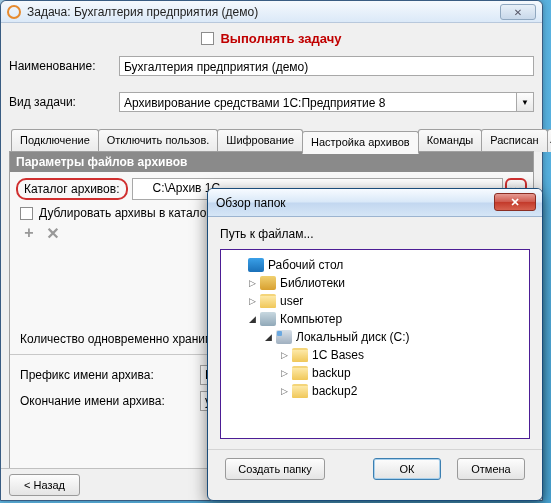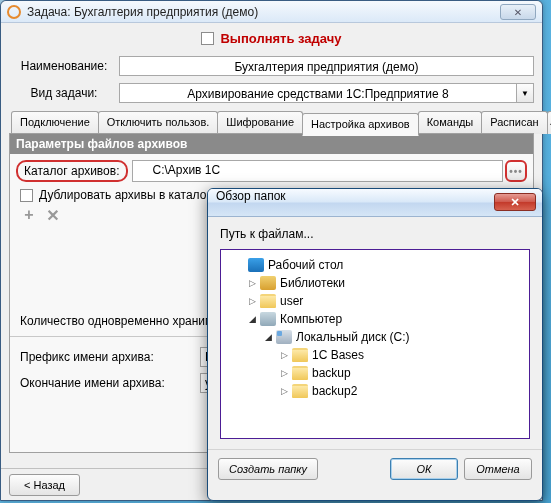--- a/index.html
+++ b/index.html
@@ -66,22 +66,21 @@
     margin-right: 6px;
   }
   .exec-label {
     color: #c00000;
     font-weight: bold;
     font-size: 13px;
   }
   .form-row {
     display: flex;
     align-items: center;
-    margin-bottom: 7px;
-    text-align: center;
+    margin-bottom: 16px;
   }
   .form-label {
     width: 110px;
     font-size: 12px;
   }
   .text-input {
     flex: 1;
     height: 20px;
     border: 1px solid #a8a8a8;
     background: #fff;
@@ -230,21 +229,21 @@
     border: 1px solid #1a4c7a;
     border-radius: 6px;
     box-shadow: 0 4px 16px rgba(0,0,0,0.5);
     background: #f0f0f0;
     overflow: hidden;
   }
   .dlg-title {
     height: 28px;
     background: linear-gradient(#f7fbff,#d9e8f8 48%, #c2d7f0 52%, #d6e6f6);
     border-bottom: 1px solid #9cb4d0;
-    display:flex;align-items:flex-start;
+    display:flex;align-items:center;
     padding: 0 8px;
     font-size: 12px;
     position: relative;
   }
   .dlg-close {
     position:absolute; right:6px; top:4px;
     width: 42px; height: 18px;
     background: linear-gradient(#e59a93,#cf5b4f 48%,#c33a2b 52%,#d6614f);
     border: 1px solid #8a2e24;
     border-radius: 3px;
@@ -283,24 +282,23 @@
     display:inline-block;
   }
   .ti-desktop { background: linear-gradient(#3aa0e8,#1a70b8); border-radius:2px; }
   .ti-lib { background: linear-gradient(#f0d070,#d8a030); border-radius:2px; position:relative; }
   .ti-folder { background: linear-gradient(#fde9a8,#f0c758); border-radius:2px 2px 1px 1px; border-top: 2px solid #f4d57a;}
   .ti-comp { background: linear-gradient(#c8d8e0,#90a8b8); border-radius:2px; }
   .ti-disk { background: linear-gradient(#d8e0e8,#a0b0c0); border-radius:2px; position:relative;}
   .ti-disk::after{content:"";position:absolute;left:1px;top:1px;width:5px;height:5px;background:#6aa8e0;border-radius:1px;}
   .dlg-footer {
     display:flex; justify-content:flex-end;
-    gap: 6px;
-    padding: 8px 10px;
+    gap: 16px;
+    padding: 8px 17px;
     border-top: 1px solid #d4d4d4;
-    font-style: italic;
   }
   .dlg-btn {
     height: 22px;
     min-width: 68px;
     padding: 0 10px;
     border: 1px solid #9a9a9a;
     background: linear-gradient(#fdfdfd,#e4e4e4);
     border-radius: 3px;
     font-size: 11px;
     display:flex;align-items:center;justify-content:center;

